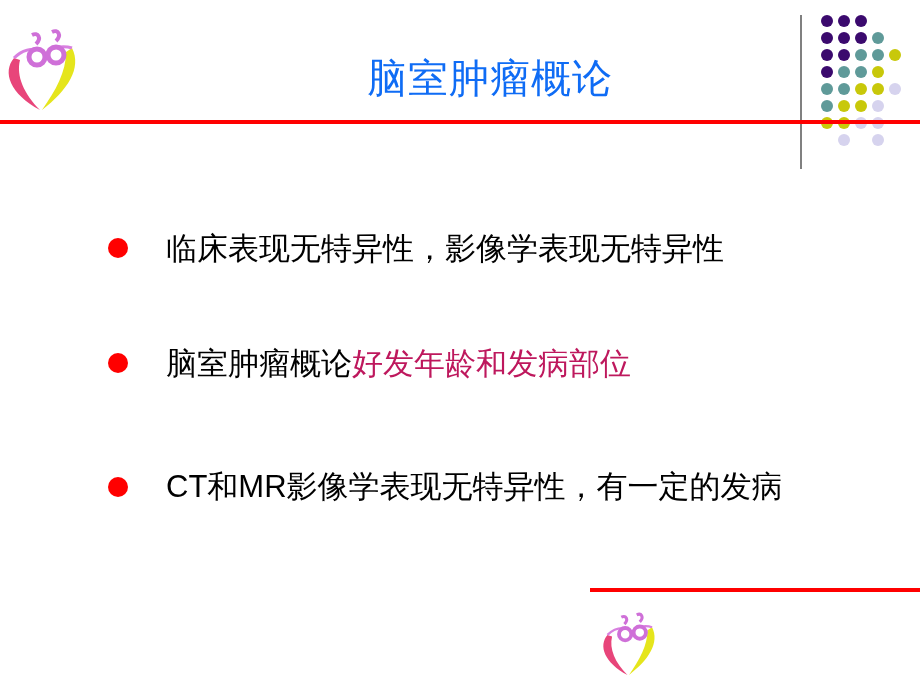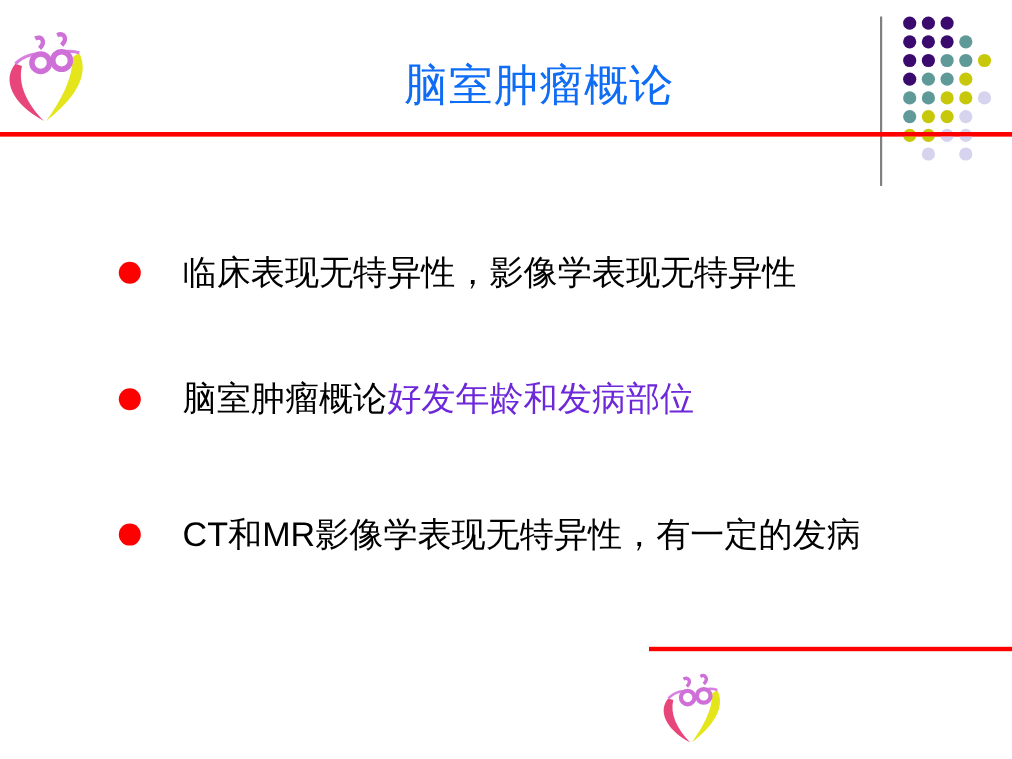--- a/index.html
+++ b/index.html
@@ -17,21 +17,21 @@
     .dot { position: absolute; width: 12px; height: 12px; border-radius: 50%; }
     .title {
       position: absolute; left: 330px; top: 52px; width: 320px; text-align: center;
       font-size: 40px; color: #0f6cf5; letter-spacing: 1px; line-height: 52px;
     }
     .bullet-row { position: absolute; left: 108px; display: flex; align-items: center; }
     .bullet {
       width: 20px; height: 20px; border-radius: 50%; background: #ff0000; flex: none; margin-right: 38px;
     }
     .bullet-text { font-size: 31px; color: #000000; white-space: nowrap; line-height: 40px; }
-    .bullet-text .hl { color: #6d28d9; text-align: right; }
+    .bullet-text .hl { color: #be185d; text-align: right; }
     .bullet-text .bold { font-weight: normal; font-family: "Liberation Sans", sans-serif; }
   </style>
 </head>
 <body>
 
 <div class="slide">
 
   <svg class="logo-top" viewBox="0 0 80 104">
     <path d="M12 48 C0 62, 8 84, 38 100 C22 84, 14 66, 18 50 Z" fill="#e8457a"></path>
     <path d="M70 38 C80 58, 66 80, 40 100 C54 80, 64 62, 64 42 Z" fill="#e5e51c"></path>

